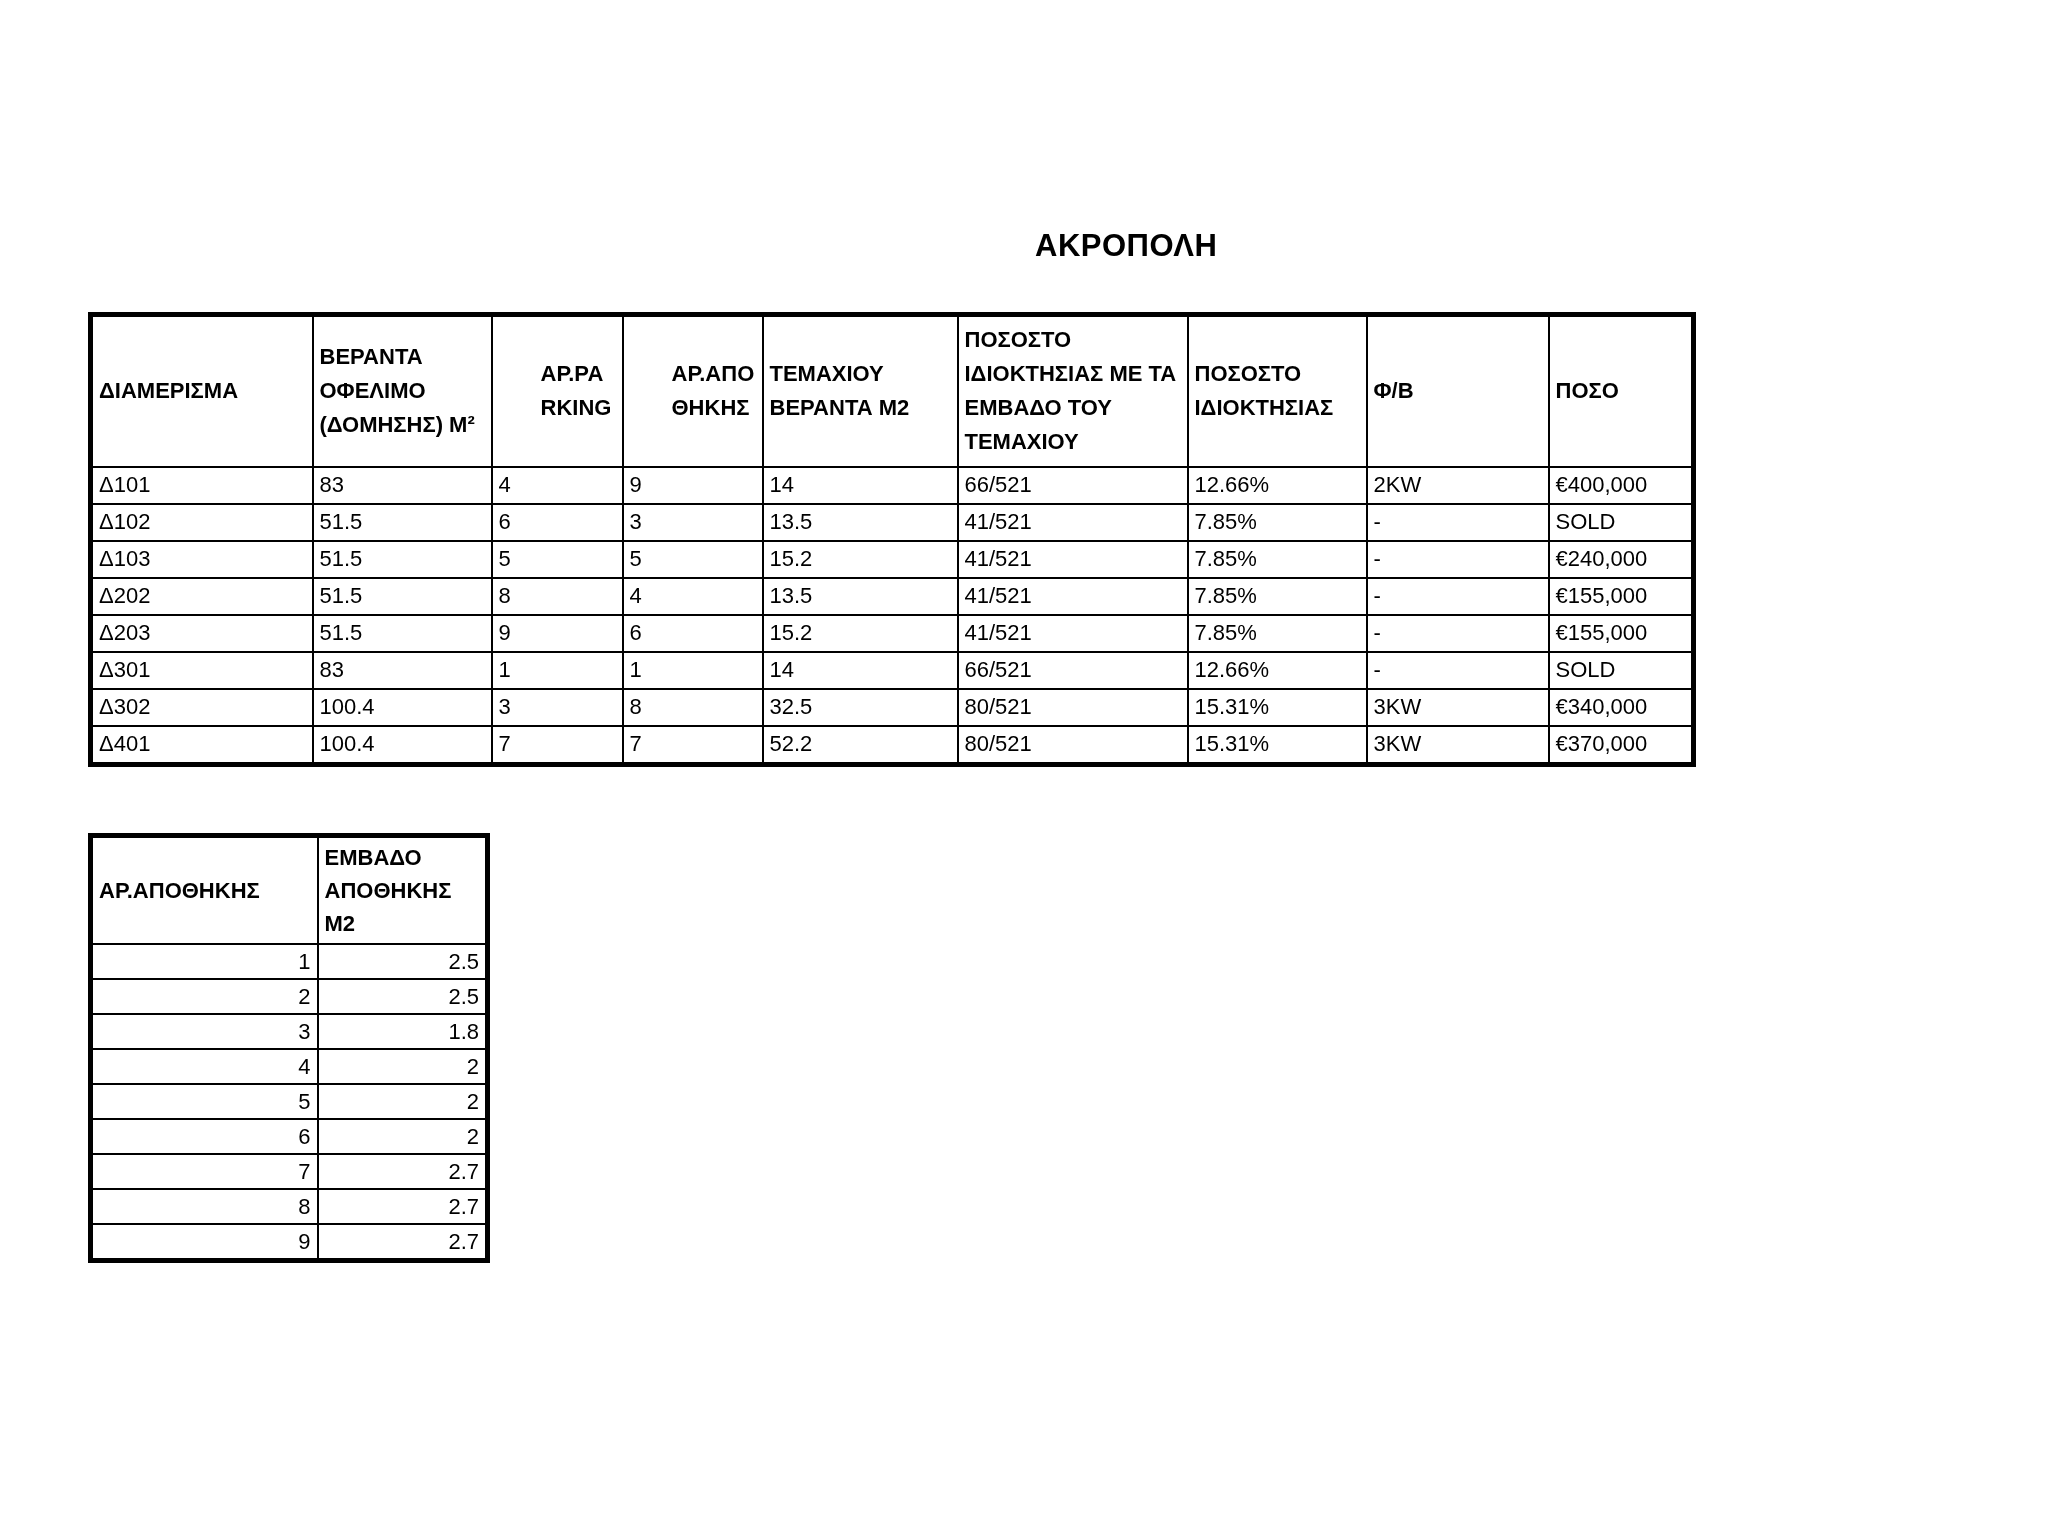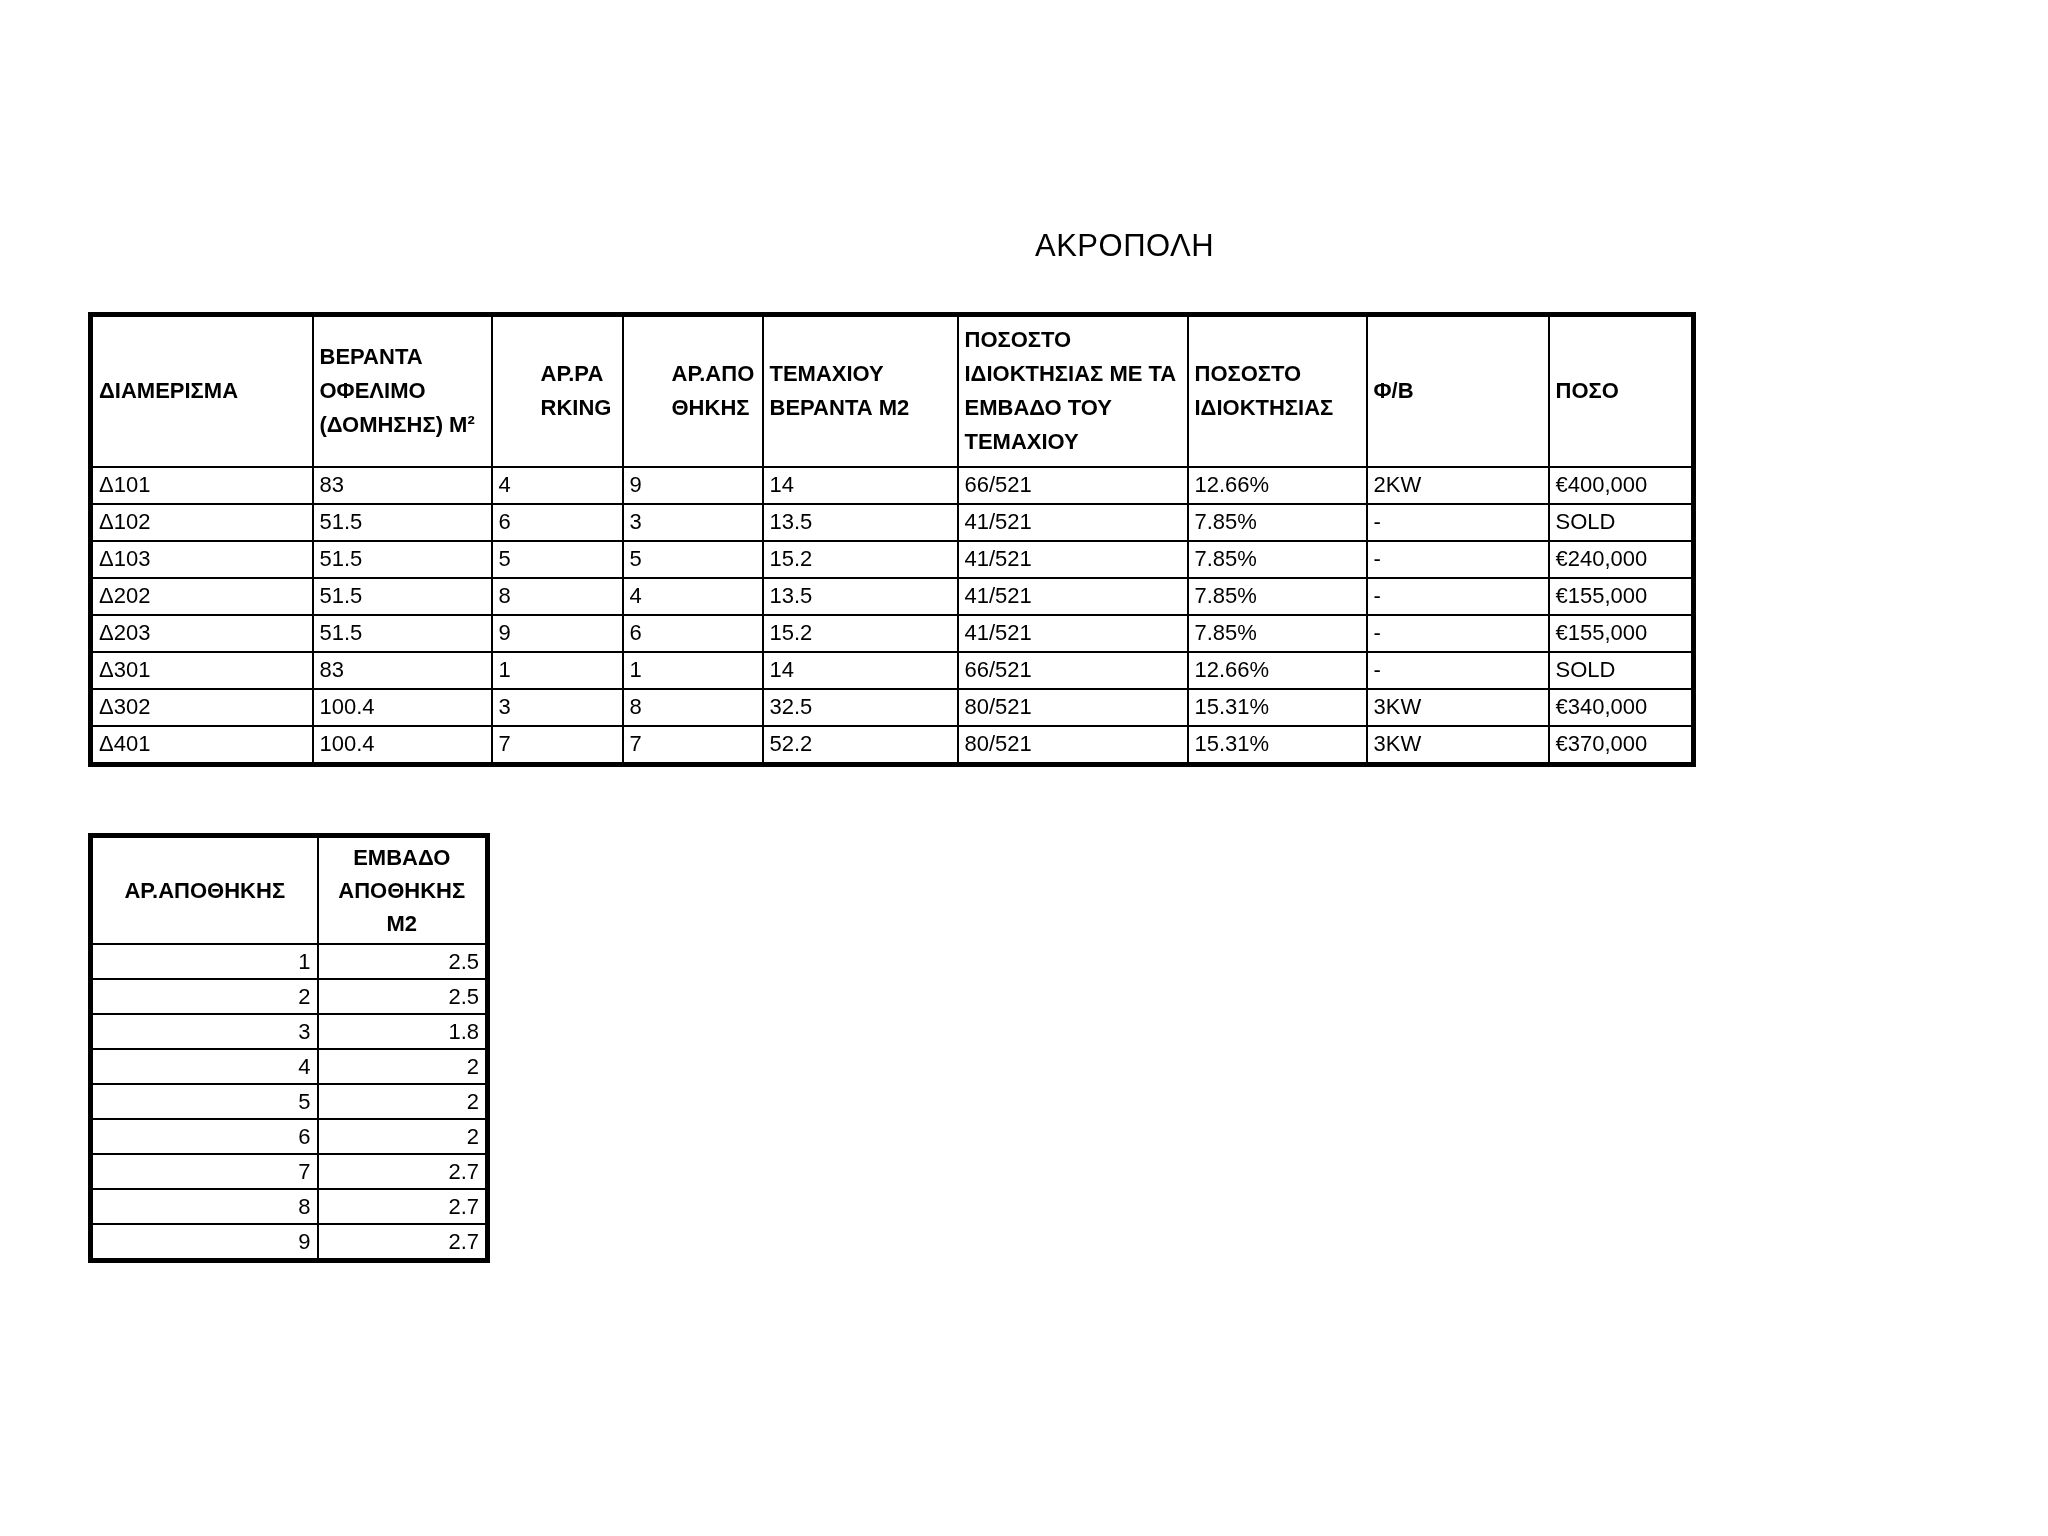--- a/index.html
+++ b/index.html
@@ -12,21 +12,21 @@
     width: 2048px;
     height: 1536px;
     font-family: "Liberation Sans", sans-serif;
     color: #000000;
   }
   .doc-title {
     position: absolute;
     left: 1035px;
     top: 228px;
     font-size: 31px;
-    font-weight: normal;
+    font-weight: bold;
     letter-spacing: 0.5px;
     white-space: nowrap;
   }
   table.grid {
     position: absolute;
     border-collapse: collapse;
     table-layout: fixed;
     background: #ffffff;
   }
   table.grid th, table.grid td {
@@ -62,21 +62,21 @@
   
   #storage-table {
     left: 88px;
     top: 833px;
     width: 397px;
     border: 5px solid #000000;
   }
   #storage-table th {
     font-size: 22px;
     font-weight: bold;
-    text-align: center;
+    text-align: left;
     vertical-align: middle;
     line-height: 33px;
     padding: 3px 6px;
     word-wrap: break-word;
   }
   #storage-table thead tr { height: 100px; }
   #storage-table td {
     font-size: 22px;
     text-align: right;
     vertical-align: middle;

